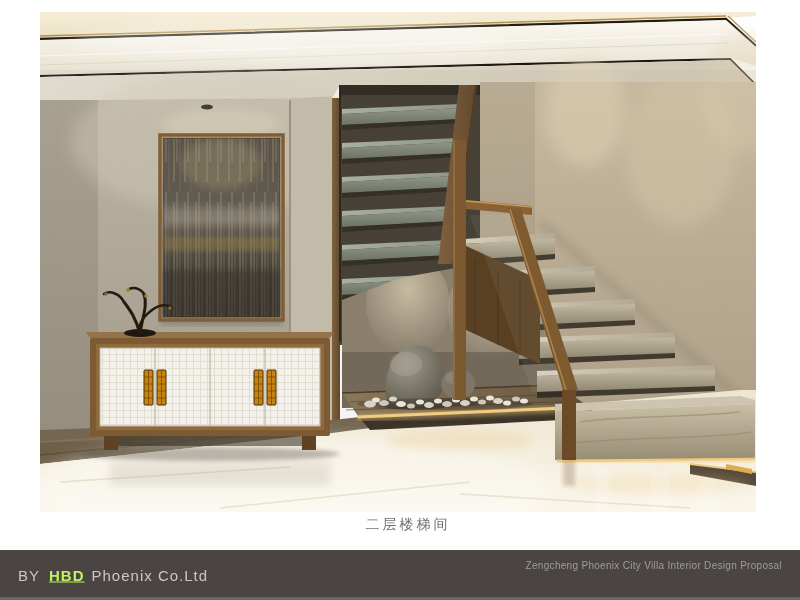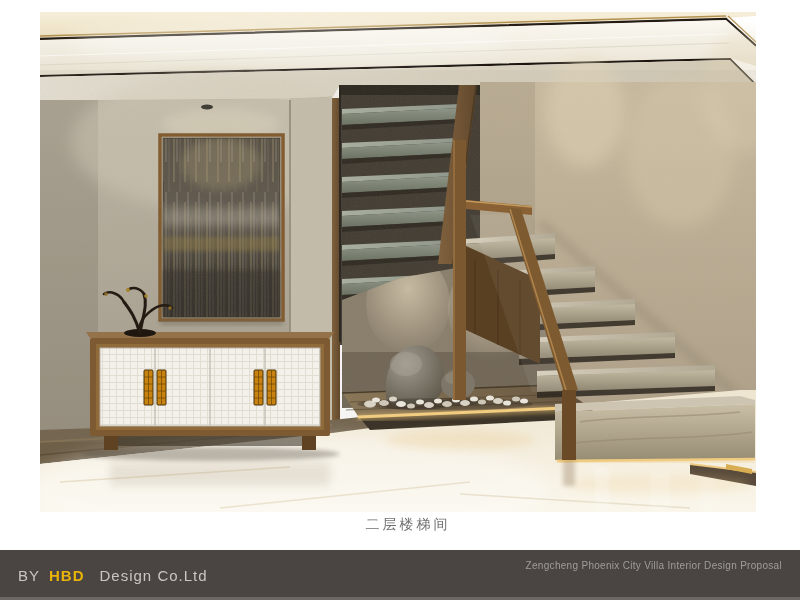--- a/index.html
+++ b/index.html
@@ -5,21 +5,21 @@
   html,body{margin:0;padding:0;background:#ffffff;font-family:"Liberation Sans", sans-serif;}
   .page{position:relative;width:800px;height:600px;background:#ffffff;overflow:hidden;}
   .render{position:absolute;left:40px;top:12px;width:716px;height:500px;overflow:hidden;}
   .render svg{display:block;}
   .caption{position:absolute;top:516px;left:8px;width:800px;text-align:center;
            font-size:14px;letter-spacing:3px;color:#707070;}
   .footer{position:absolute;left:0;top:550px;width:800px;height:50px;background:#4a4543;}
   .footer::after{content:"";position:absolute;left:0;bottom:0;width:100%;height:3px;background:#6b6764;}
   .footer-left{position:absolute;left:18px;top:50%;transform:translateY(-50%);
                font-size:15px;letter-spacing:1px;color:#c9c6c3;white-space:nowrap;}
-  .footer-left .brand{color:#eab308;font-weight:bold;margin:0 15px 0 9px;}
+  .footer-left .brand{color:#bef264;font-weight:bold;margin:0 7px 0 9px;text-decoration:underline;}
   .footer-right{position:absolute;right:18px;top:7px;text-align:right;}
   .title-zh{font-size:13px;font-weight:bold;letter-spacing:1.5px;color:#c3c0bd;}
   .title-en{font-size:10px;letter-spacing:.3px;color:#a09d99;margin-top:3px;}
 </style>
 </head>
 <body>
 
 <div class="page">
 
   <div class="render">
@@ -379,20 +379,20 @@
         <circle cx="130" cy="296" r="1.8" fill="#8a6a24" stroke="none"></circle>
         <circle cx="66" cy="282" r="1.8" fill="#8a6a24" stroke="none"></circle>
       </g>
     </svg>
   </div>
 
   <div class="caption">二层楼梯间</div>
 
   <div class="footer">
     <div class="footer-left">
-      <span>BY</span><span class="brand">HBD</span><span>Design Co.Ltd</span>
+      <span>BY</span><span class="brand">HBD</span><span>Phoenix Co.Ltd</span>
     </div>
     <div class="footer-right">
       <div class="title-en">Zengcheng Phoenix City Villa Interior Design Proposal</div>
     </div>
   </div>
 
 </div>
 
 </body></html>

